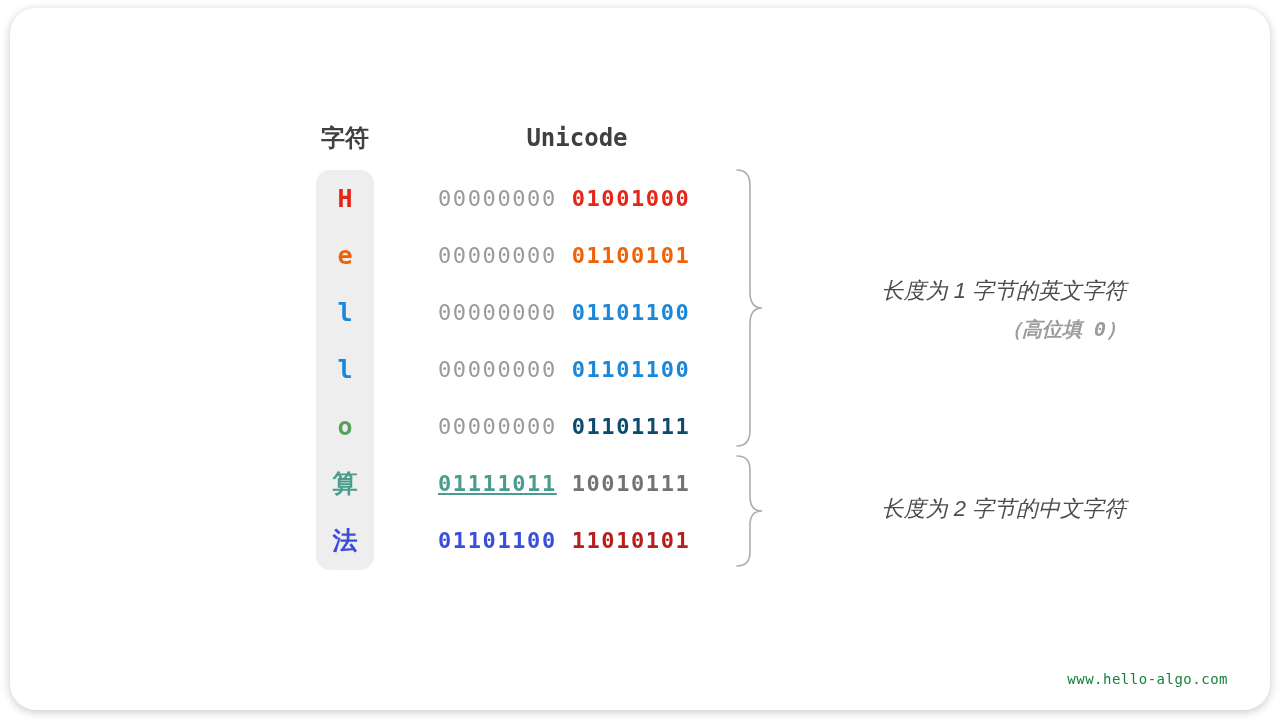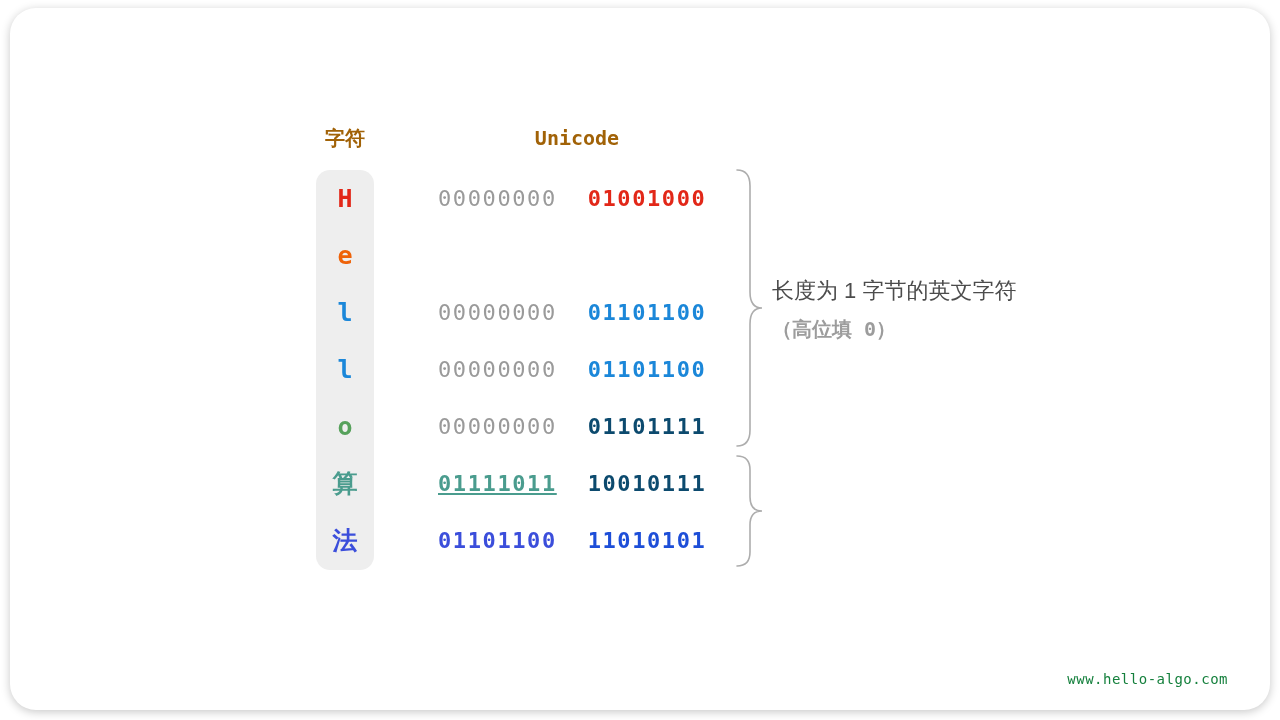--- a/index.html
+++ b/index.html
@@ -14,23 +14,23 @@
     left: 10px; top: 8px;
     width: 1260px; height: 702px;
     background: #ffffff;
     border-radius: 26px;
     box-shadow: 0 2px 10px rgba(0,0,0,0.22);
   }
   .col-header {
     position: absolute;
     top: 116px; height: 28px;
     line-height: 28px;
-    font-size: 20px;
+    font-size: 24px;
     font-weight: bold;
-    color: #a16207;
+    color: #404040;
     text-align: center;
   }
   .col-header.character { left: 306px; width: 58px; }
   .col-header.unicode {
     left: 437px; width: 260px;
     font-family: "DejaVu Sans Mono", monospace;
   }
   .char-column-bg {
     position: absolute;
     left: 306px; top: 162px;
@@ -52,33 +52,34 @@
     font-family: "DejaVu Sans Mono", "Liberation Sans", sans-serif;
   }
   .row .bytes {
     position: absolute;
     left: 428px;
     font-family: "DejaVu Sans Mono", monospace;
     font-size: 22px;
     letter-spacing: 1.6px;
     white-space: nowrap;
   }
-  .row .byte2 { margin-left: 16px; }
+  .row .byte2 { }
   .bold-byte { font-weight: bold; }
   .brace {
     position: absolute;
     overflow: visible;
   }
   .annotation {
     position: absolute;
-    left: 762px; width: 332px;
-    text-align: left;
+    left: 784px; width: 332px;
+    text-align: right;
     font-size: 22px;
     color: #4c4c4c;
     line-height: 30px;
+    font-style: italic;
   }
   .annotation .sub {
     margin-top: 8px;
     color: #9c9c9c;
     font-weight: bold;
     font-family: "DejaVu Sans Mono", "Liberation Sans", sans-serif;
     font-size: 20px;
   }
   .watermark {
     position: absolute;
@@ -104,20 +105,24 @@
   <div class="row" style="top: 162px;">
     <span class="char" style="color: rgb(226, 39, 24);">H</span>
     <span class="bytes">
       <span class="byte1" style="color: rgb(154, 154, 154);">00000000</span>
       <span class="byte2 bold-byte" style="color: rgb(226, 39, 24);">01001000</span>
     </span>
   </div>
 
   <div class="row" style="top: 219px;">
     <span class="char" style="color: rgb(238, 98, 8);">e</span>
+    <span class="bytes">
+      <span class="byte1" style="color: rgb(154, 154, 154);">00000000</span>
+      <span class="byte2 bold-byte" style="color: rgb(238, 98, 8);">01100101</span>
+    </span>
   </div>
 
   <div class="row" style="top: 276px;">
     <span class="char" style="color: rgb(27, 135, 217);">l</span>
     <span class="bytes">
       <span class="byte1" style="color: rgb(154, 154, 154);">00000000</span>
       <span class="byte2 bold-byte" style="color: rgb(27, 135, 217);">01101100</span>
     </span>
   </div>
 
@@ -134,42 +139,45 @@
     <span class="bytes">
       <span class="byte1" style="color: rgb(154, 154, 154);">00000000</span>
       <span class="byte2 bold-byte" style="color: #0c4a6e;">01101111</span>
     </span>
   </div>
 
   <div class="row" style="top: 447px;">
     <span class="char" style="color: rgb(74, 156, 142);">算</span>
     <span class="bytes">
       <span class="byte1 bold-byte" style="color: rgb(74, 156, 142); text-decoration: underline;">01111011</span>
-      <span class="byte2 bold-byte" style="color: #0c4a6e;">10010111</span>
+      <span class="byte2 bold-byte" style="color: #737373;">10010111</span>
     </span>
   </div>
 
   <div class="row" style="top: 504px;">
     <span class="char" style="color: rgb(59, 78, 219);">法</span>
     <span class="bytes">
       <span class="byte1 bold-byte" style="color: rgb(59, 78, 219);">01101100</span>
-      <span class="byte2 bold-byte" style="color: #1d4ed8;">11010101</span>
+      <span class="byte2 bold-byte" style="color: #b91c1c;">11010101</span>
     </span>
   </div>
 </div>
 
   <svg class="brace" style="left:724px; top:161px;" width="30" height="278" viewBox="0 0 30 278">
     <path d="M3 1 Q16 1 16 17 L16 123 Q16 139 28 139 Q16 139 16 155 L16 261 Q16 277 3 277" fill="none" stroke="#adadad" stroke-width="1.6" stroke-linecap="round"></path>
   </svg>
 
   <svg class="brace" style="left:724px; top:447px;" width="30" height="112" viewBox="0 0 30 112">
     <path d="M3 1 Q16 1 16 15 L16 42 Q16 56 28 56 Q16 56 16 70 L16 97 Q16 111 3 111" fill="none" stroke="#adadad" stroke-width="1.6" stroke-linecap="round"></path>
   </svg>
 
   <div class="annotation" style="top:268px;">
     <div>长度为 1 字节的英文字符</div>
     <div class="sub">（高位填 0）</div>
   </div>
 
+  <div class="annotation" style="top:486px;">
+    <div>长度为 2 字节的中文字符</div>
+  </div>
 
   <div class="watermark">www.hello-algo.com</div>
 
 </div>
 
 </body></html>

